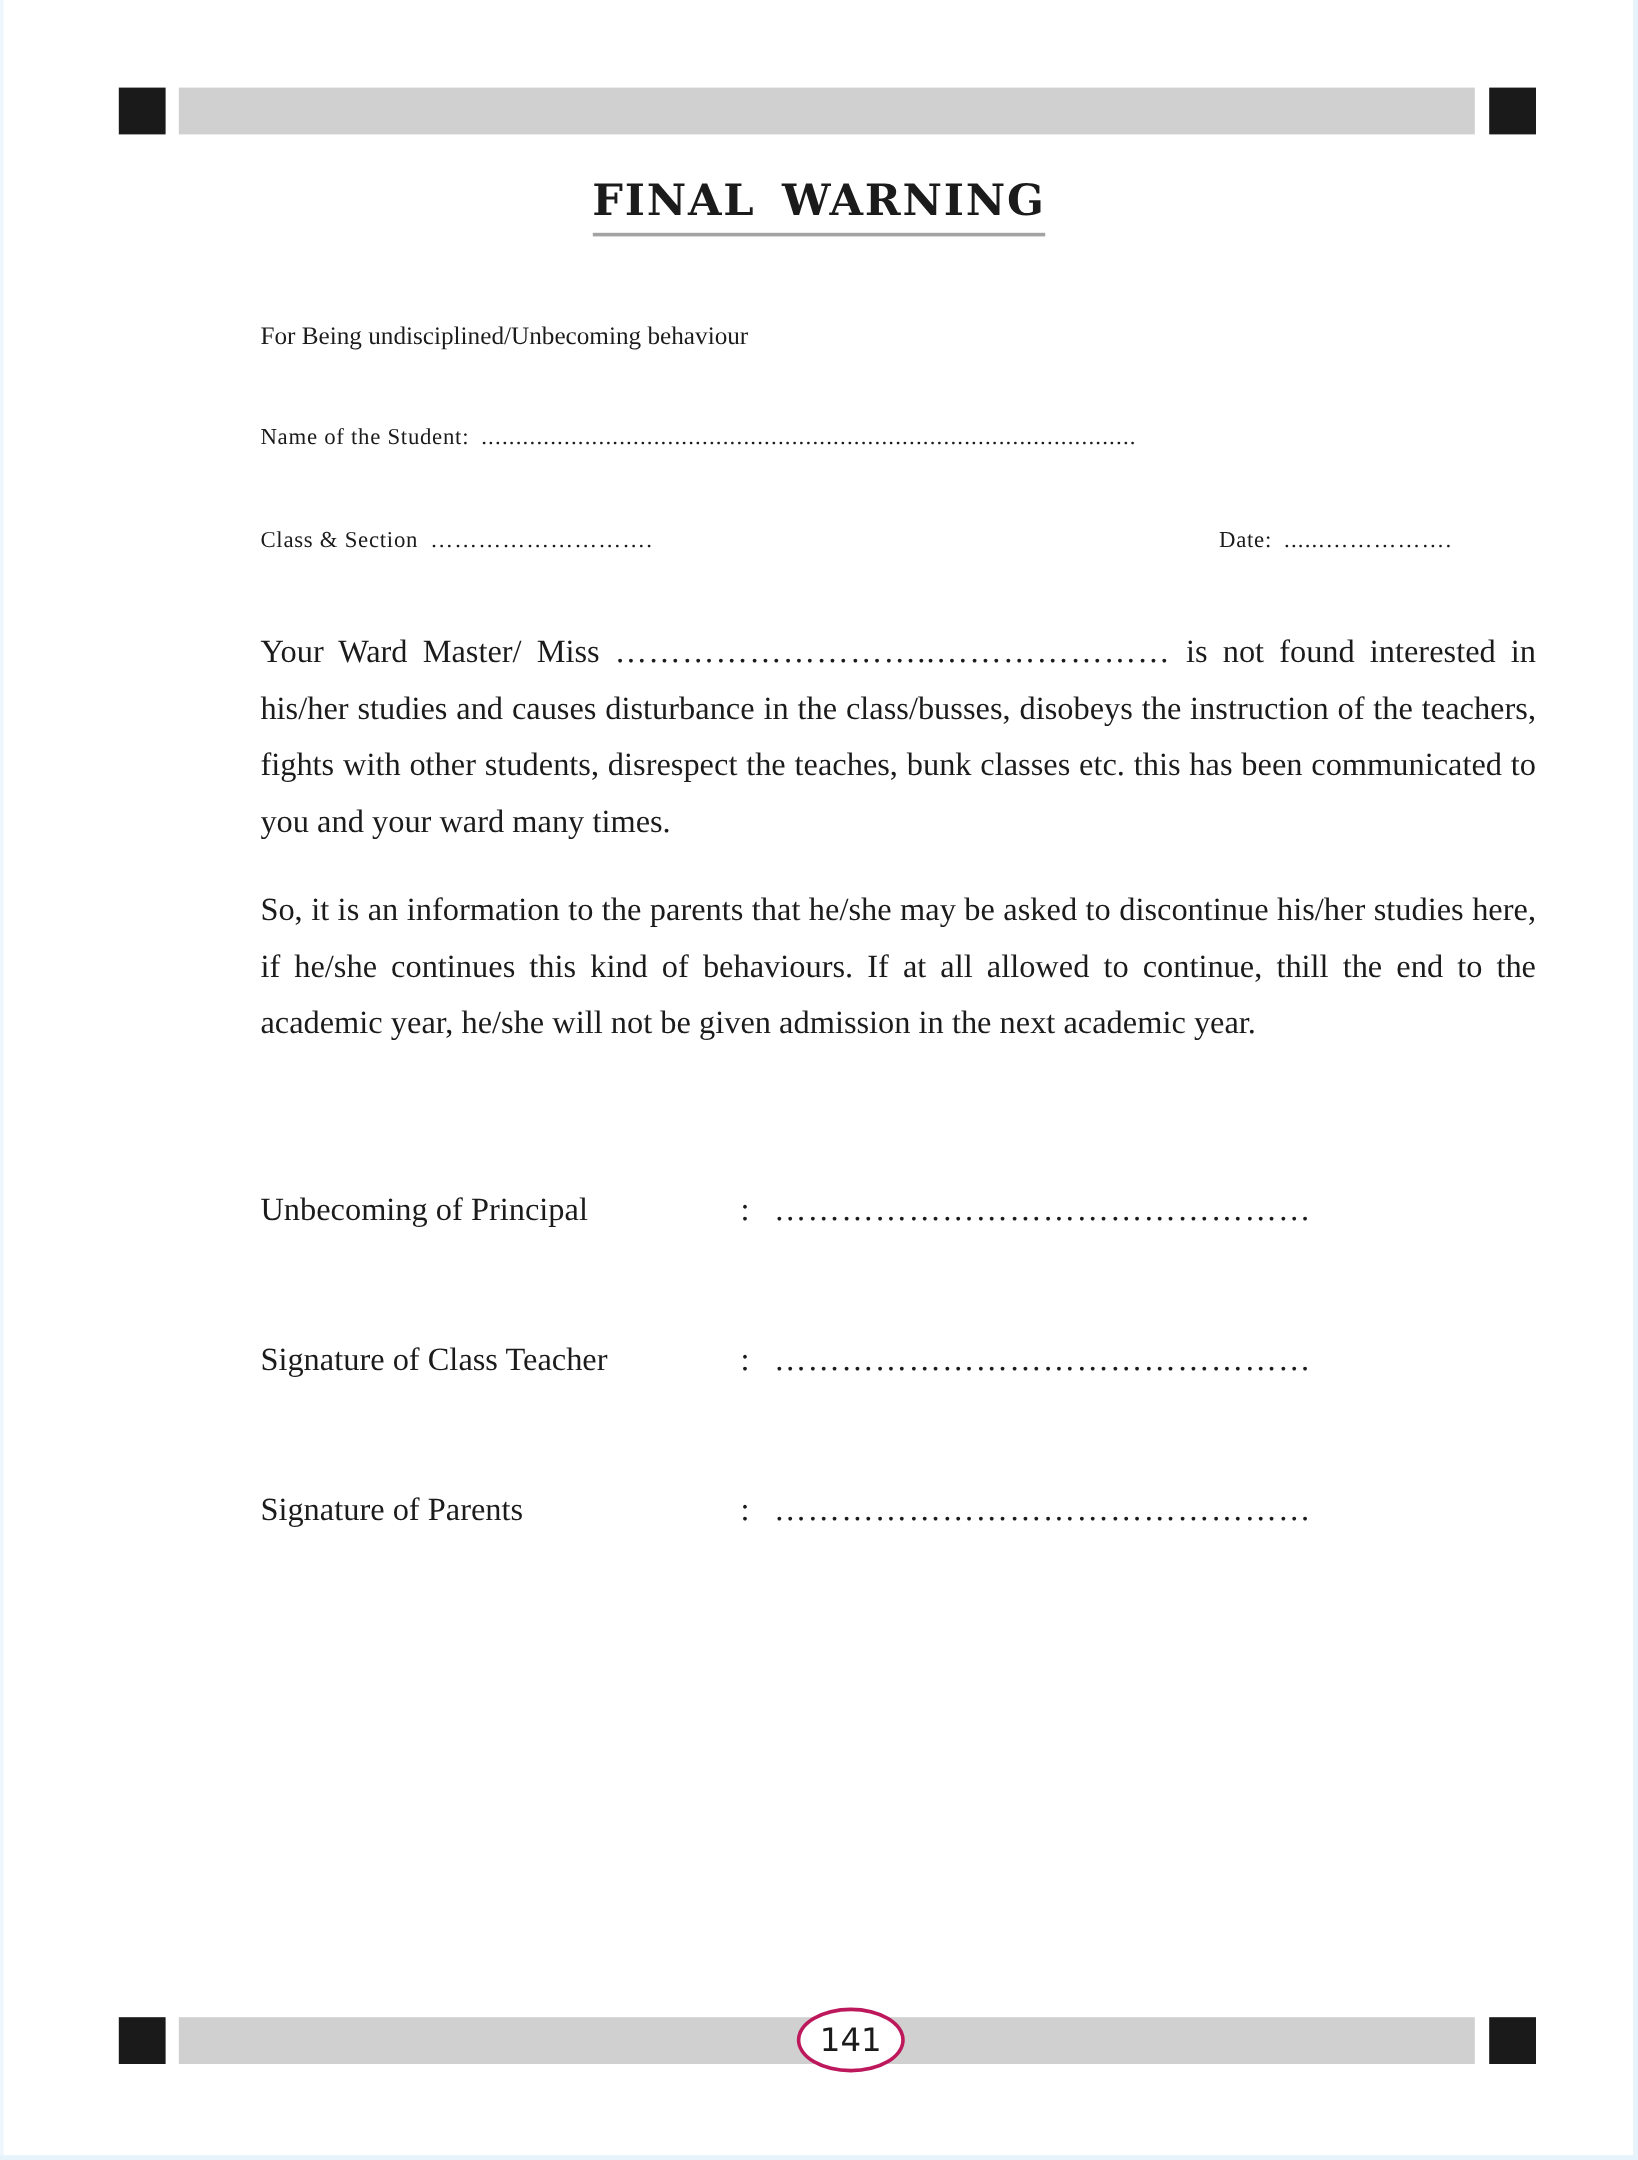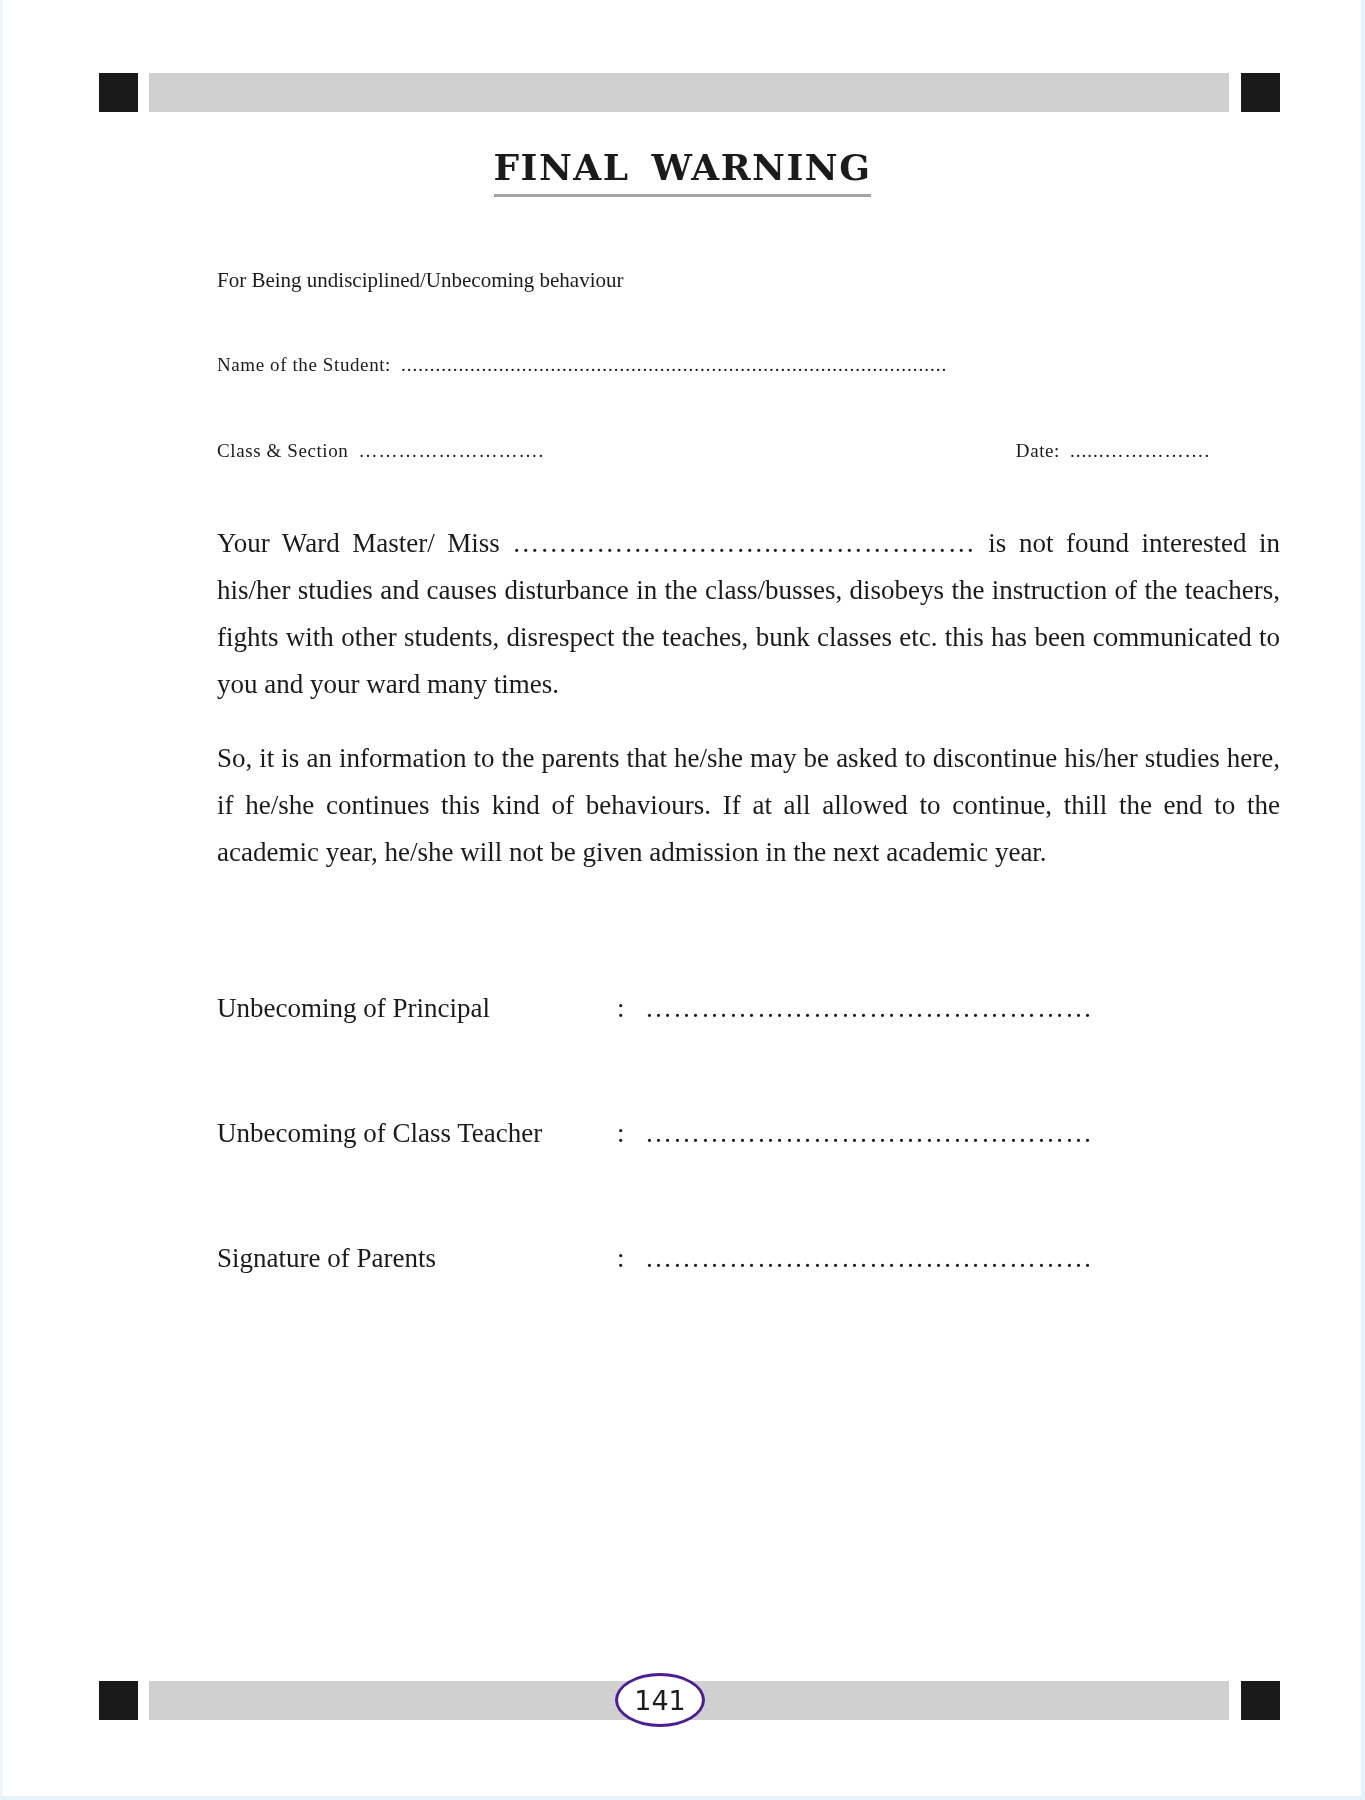--- a/index.html
+++ b/index.html
@@ -34,22 +34,22 @@
     line-height:47px; text-align:justify; text-align-last:left;
   }
   .para .dots-inline { letter-spacing:1px; }
 
   .sig { position:absolute; left:217px; font-size:27px; white-space:nowrap; }
   .sig .slabel { display:inline-block; width:400px; }
   .sig .colon { display:inline-block; width:28px; }
   .sig .sdots { letter-spacing:1px; }
 
   .page-oval {
-    position:absolute; left:615px; top:1673px; width:90px; height:54px;
-    border:3px solid #4c1d95; border-radius:50%; background:#ffffff; box-sizing:border-box;
+    position:absolute; left:664px; top:1673px; width:90px; height:54px;
+    border:3px solid #be185d; border-radius:50%; background:#ffffff; box-sizing:border-box;
     display:flex; align-items:center; justify-content:center;
     font-family:"DejaVu Sans", sans-serif; font-size:27px;
   }
 </style>
 </head>
 <body>
 
 <div class="edge-left"></div>
 <div class="edge-right"></div>
 <div class="edge-bottom"></div>
@@ -83,21 +83,21 @@
   <span>is not found interested in his/her studies and causes disturbance in the class/busses, disobeys the instruction of the teachers, fights with other students, disrespect the teaches, bunk classes etc. this has been communicated to you and your ward many times.</span>
 </div>
 
 <div class="para" style="top:723px;margin-top:12px;">So, it is an information to the parents that he/she may be asked to discontinue his/her studies here, if he/she continues this kind of behaviours. If at all allowed to continue, thill the end to the academic year, he/she will not be given admission in the next academic year.</div>
 
 <div class="sig" style="top:993px;">
   <span class="slabel">Unbecoming of Principal</span><span class="colon">:</span><span class="sdots">…………………………………………</span>
 </div>
 
 <div class="sig" style="top:1118px;">
-  <span class="slabel">Unbecoming of Class Teacher</span><span class="colon">:</span><span class="sdots">…………………………………………</span>
+  <span class="slabel">Signature of Class Teacher</span><span class="colon">:</span><span class="sdots">…………………………………………</span>
 </div>
 
 <div class="sig" style="top:1243px;">
   <span class="slabel">Signature of Parents</span><span class="colon">:</span><span class="sdots">…………………………………………</span>
 </div>
 
 <div class="sq" style="left:99px; top:1681px;"></div>
 <div class="bar" style="left:149px; top:1681px; width:1080px;"></div>
 <div class="sq" style="left:1241px; top:1681px;"></div>
 <div class="page-oval">

